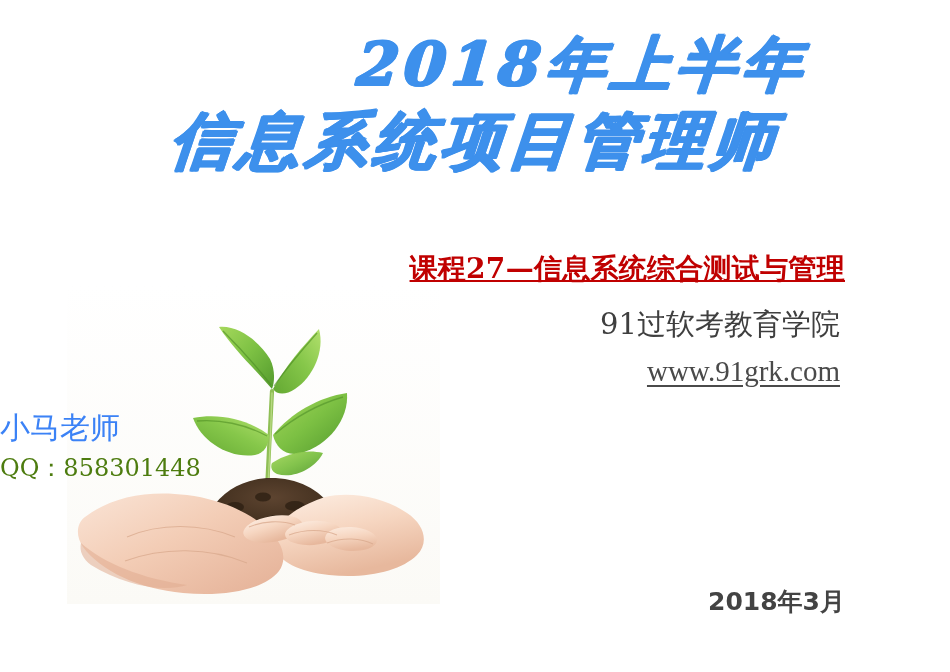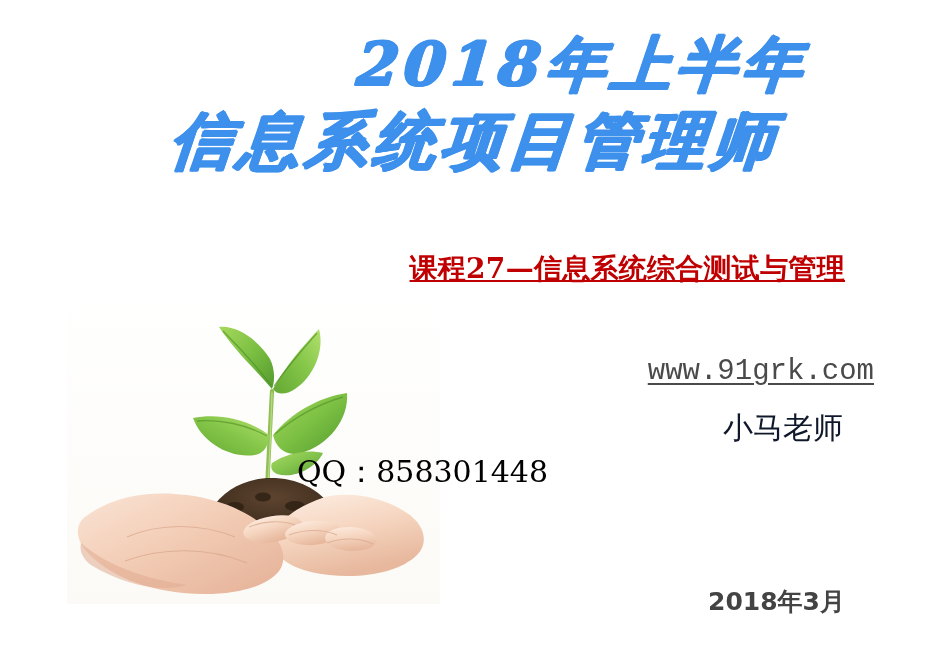--- a/index.html
+++ b/index.html
@@ -95,49 +95,47 @@
     font-size: 29px;
     white-space: nowrap;
   }
   .site-url {
     position: absolute;
     left: 0;
     top: 355px;
     width: 840px;
     text-align: right;
     color: #4a4a4a;
-    font-family: Liberation Mono, monospace;
+    font-family: Liberation Serif, serif;
     font-size: 29px;
     white-space: nowrap;
-    margin-left: 34px;
   }
   .site-url .u {
     text-decoration: underline;
     text-underline-offset: 4px;
   }
   .teacher-name {
     position: absolute;
     left: 0;
     top: 408px;
     width: 843px;
-    text-align: right;
-    color: #0f172a;
+    color: #3b82f6;
     font-family: "DejaVu Serif", "Liberation Serif", serif;
     font-size: 30px;
     white-space: nowrap;
   }
   .qq-line {
     position: absolute;
     left: 0;
     top: 452px;
     width: 845px;
-    text-align: center;
-    color: #000000;
-    font-family: "DejaVu Serif", "Liberation Serif", serif;
-    font-size: 30px;
+    text-align: left;
+    color: #4d7c0f;
+    font-family: "DejaVu Serif", "Liberation Serif", serif;
+    font-size: 24px;
     white-space: nowrap;
   }
   .date-line {
     position: absolute;
     left: 0;
     top: 585px;
     width: 845px;
     text-align: right;
     color: #434343;
     font-family: "DejaVu Sans", "Liberation Sans", sans-serif;
@@ -240,20 +238,21 @@
         <path d="M60 252 C 92 238, 134 238, 168 252"></path>
         <path d="M58 276 C 96 262, 142 262, 180 278"></path>
       </g>
 
       <path d="M14 258 C 36 278, 76 294, 120 300 C 96 308, 56 300, 24 280 C 16 274, 12 266, 14 258 Z" fill="#e0ac90" opacity="0.55"></path>
     </svg>
   </div>
 
   <div class="subtitle-course">课程27—信息系统综合测试与管理</div>
 
+  <div class="org-name">91过软考教育学院</div>
 
   <div class="site-url">
     <span class="u">www.91grk.com</span>
   </div>
 
   <div class="teacher-name">小马老师</div>
 
   <div class="qq-line">
     <span>QQ：</span><span>858301448</span>
   </div>

